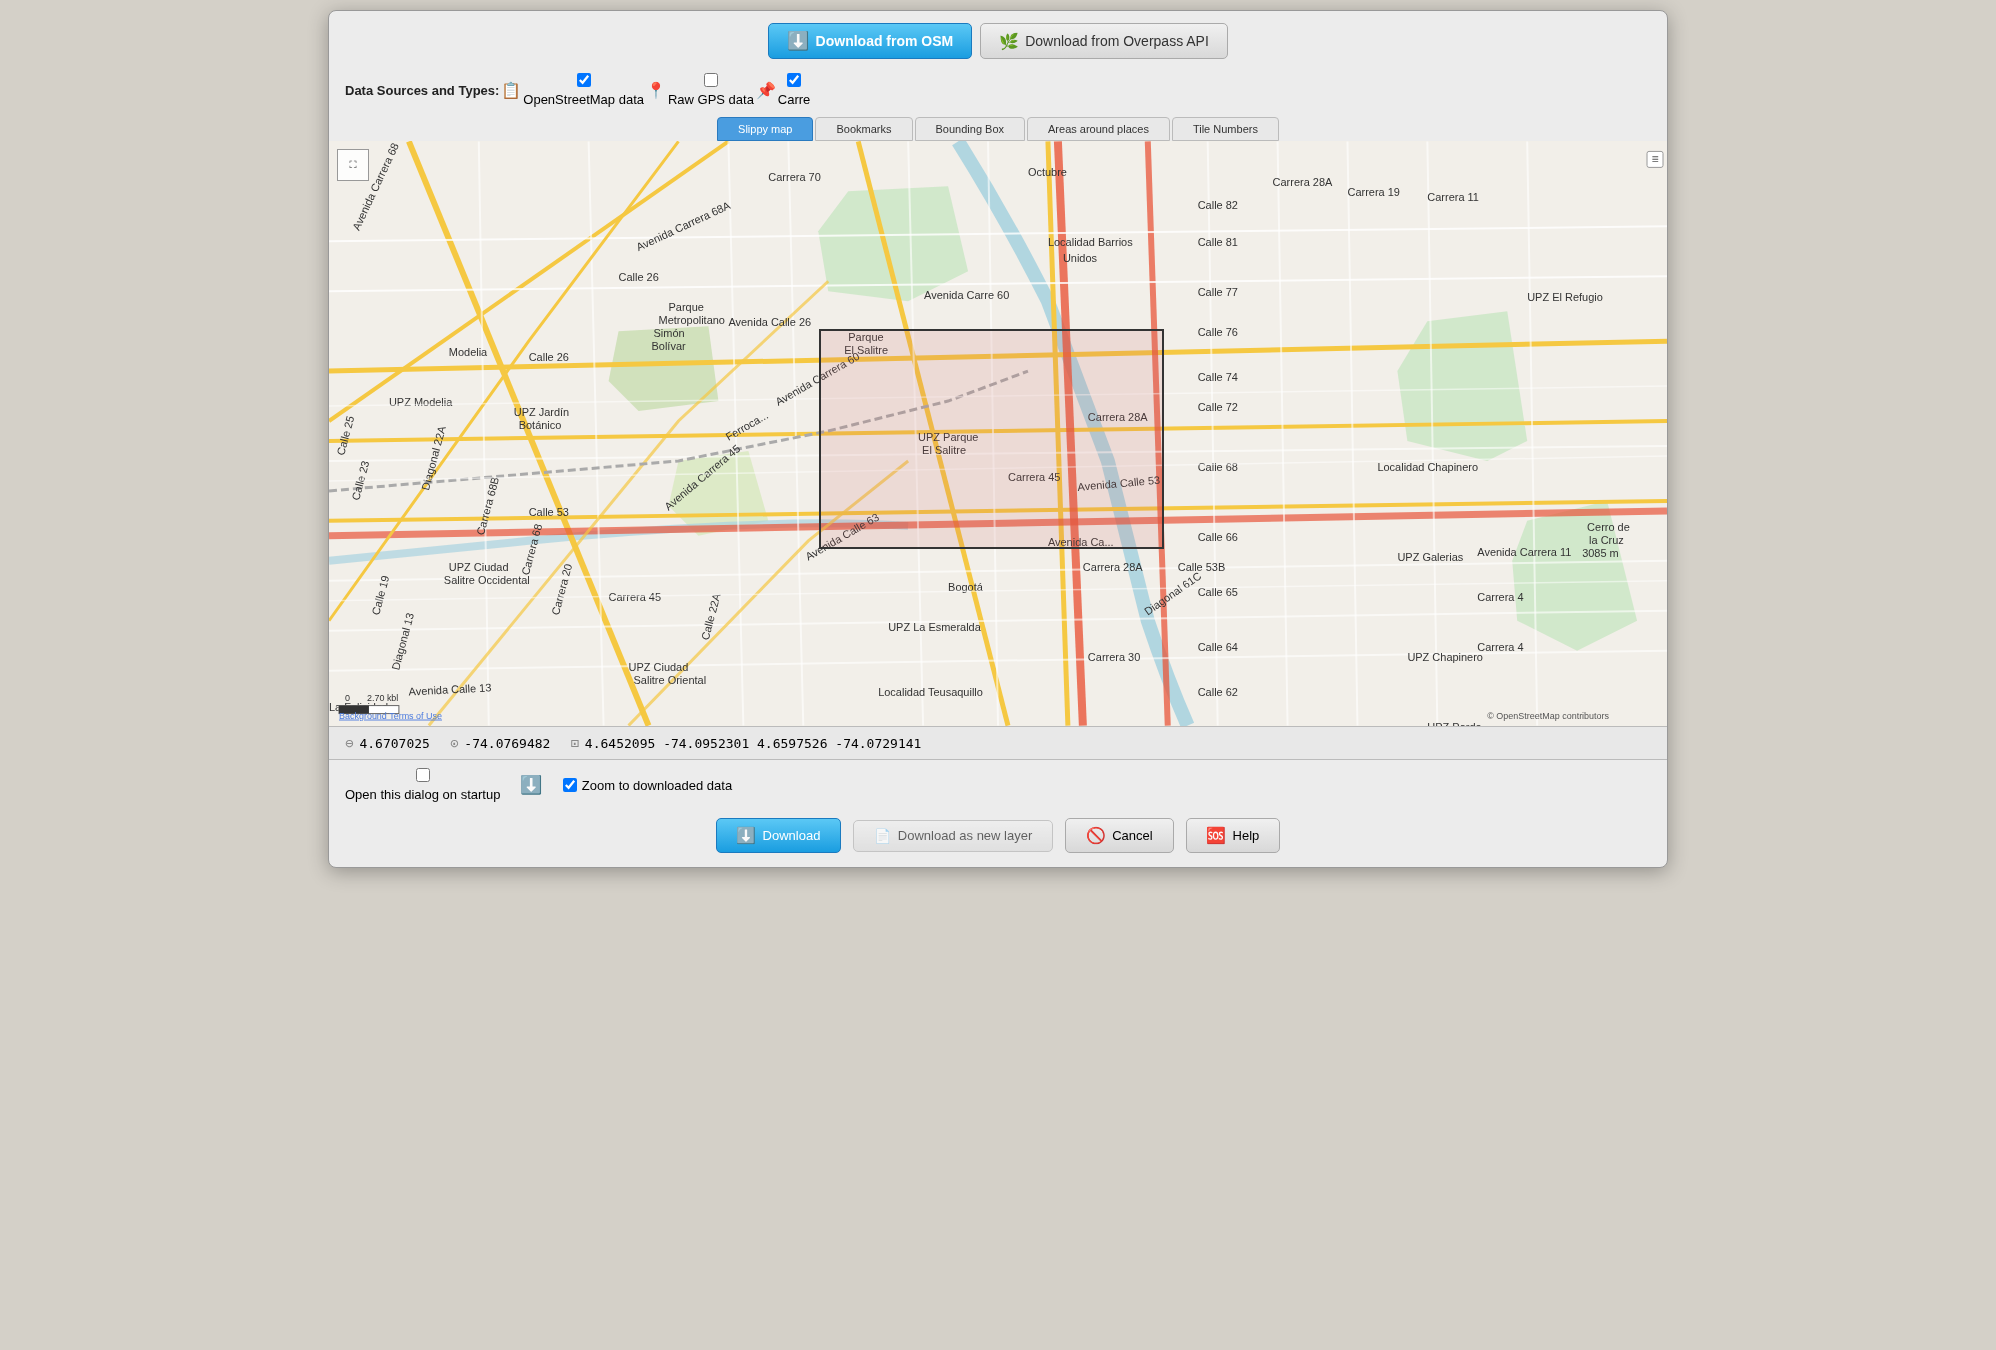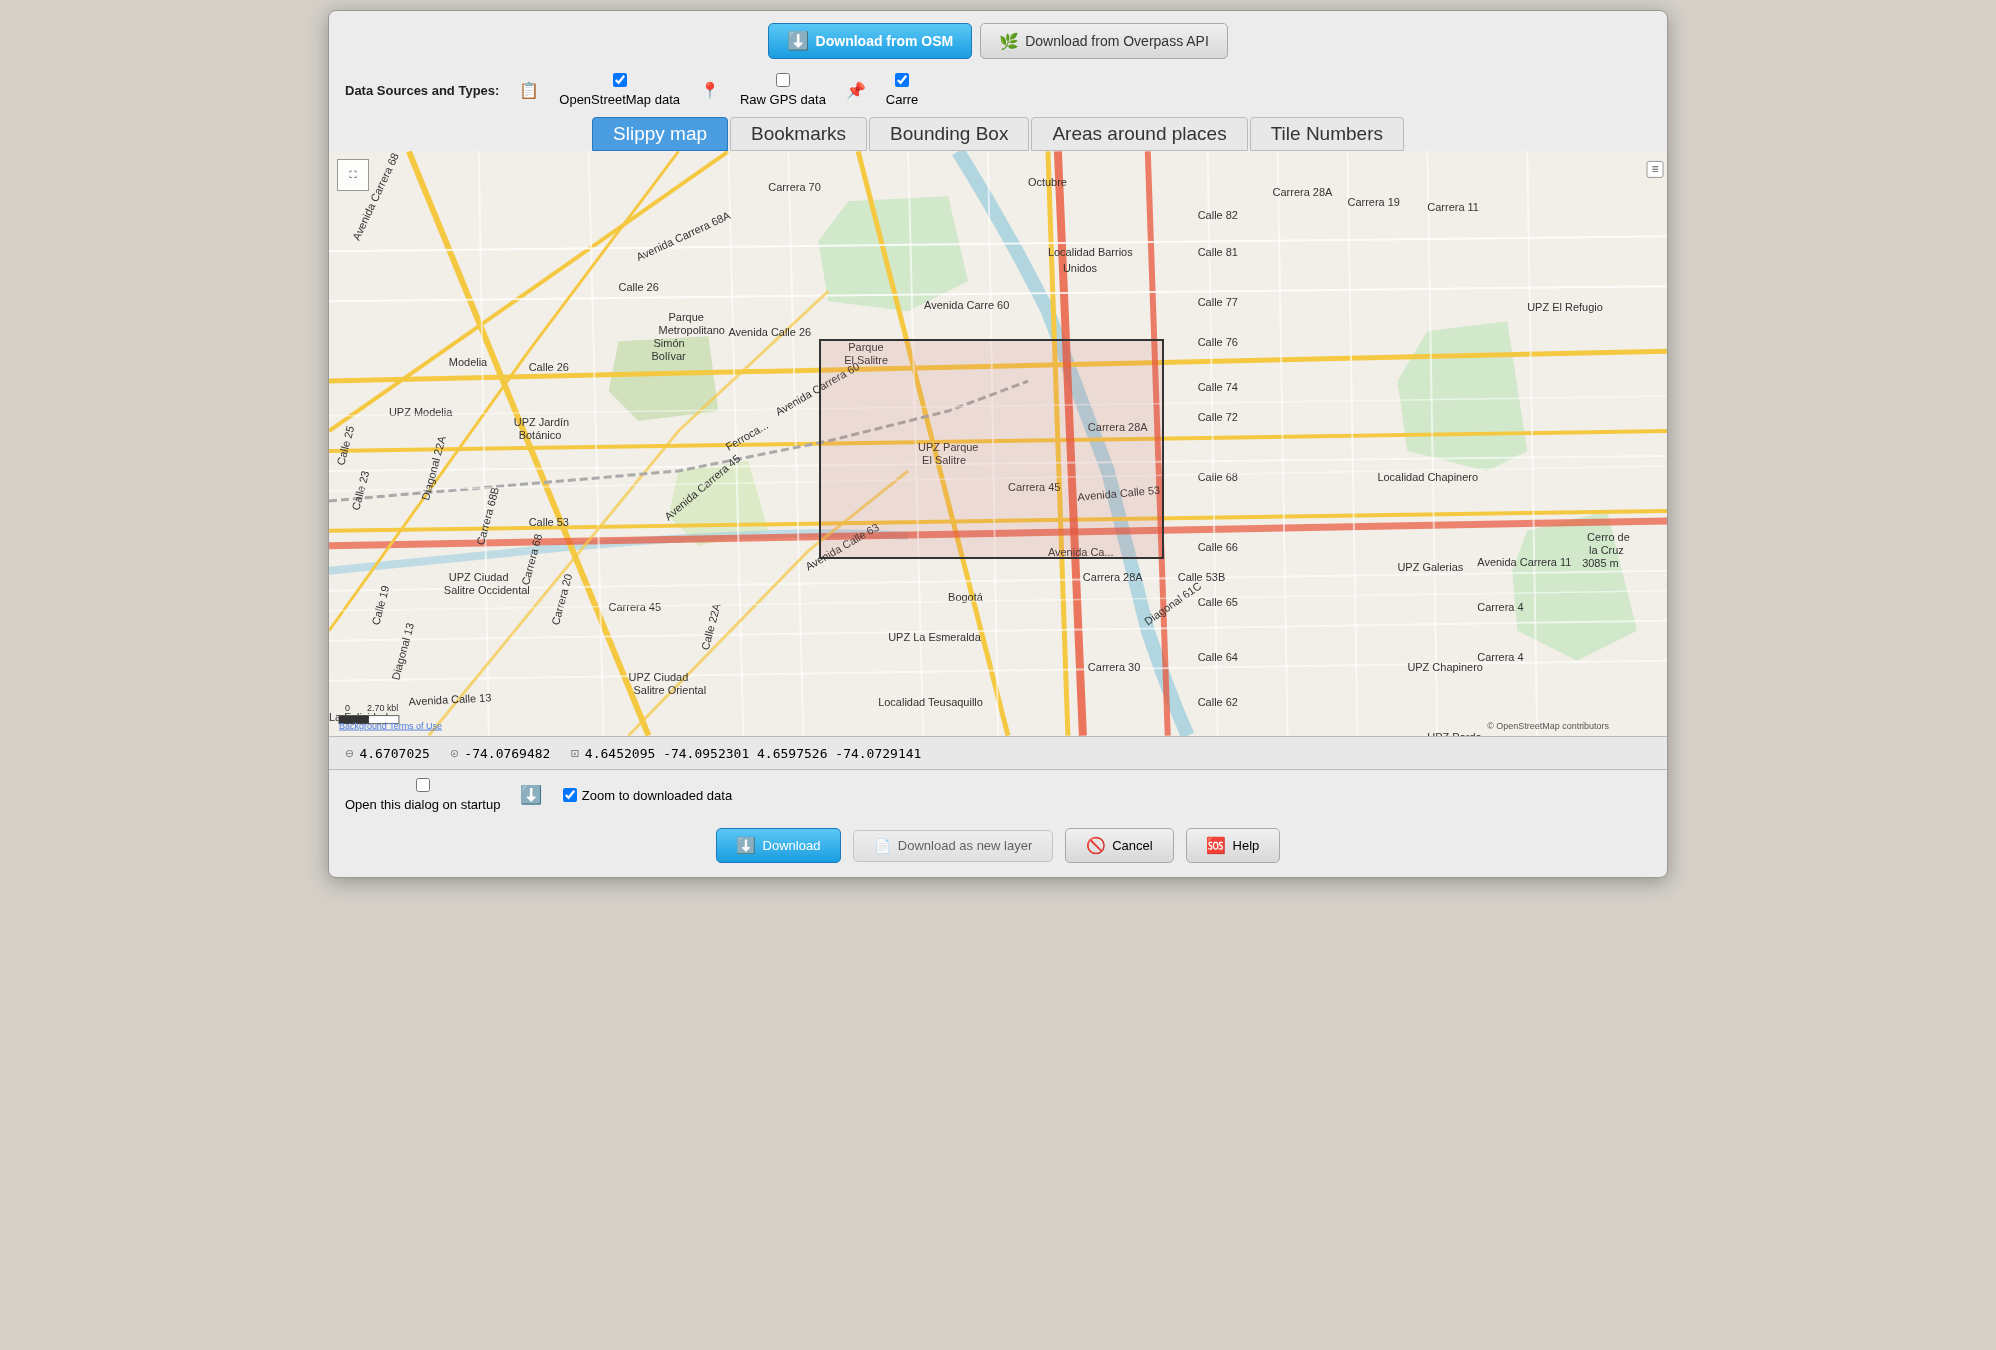--- a/index.html
+++ b/index.html
@@ -48,21 +48,21 @@
       font-size: 14px;
       cursor: pointer;
       display: flex;
       align-items: center;
       gap: 6px;
     }
     .data-sources-row {
       padding: 6px 16px 4px;
       display: flex;
       align-items: center;
-      gap: 20px;
+      gap: 2px;
       flex-wrap: wrap;
     }
     .data-sources-label {
       font-size: 13px;
       font-weight: bold;
       color: #222;
     }
     .source-item {
       display: flex;
       align-items: center;
@@ -78,21 +78,21 @@
     .tabs-row {
       display: flex;
       justify-content: center;
       gap: 0;
       padding: 6px 0 0;
     }
     .tab {
       padding: 5px 20px;
       border: 1px solid #bbb;
       background: #e8e8e8;
-      font-size: 19px;
+      font-size: 11px;
       cursor: pointer;
       border-radius: 4px 4px 0 0;
       margin: 0 1px;
       color: #333;
     }
     .tab.active {
       background: #4a9de0;
       color: white;
       border-color: #2a7abf;
     }

